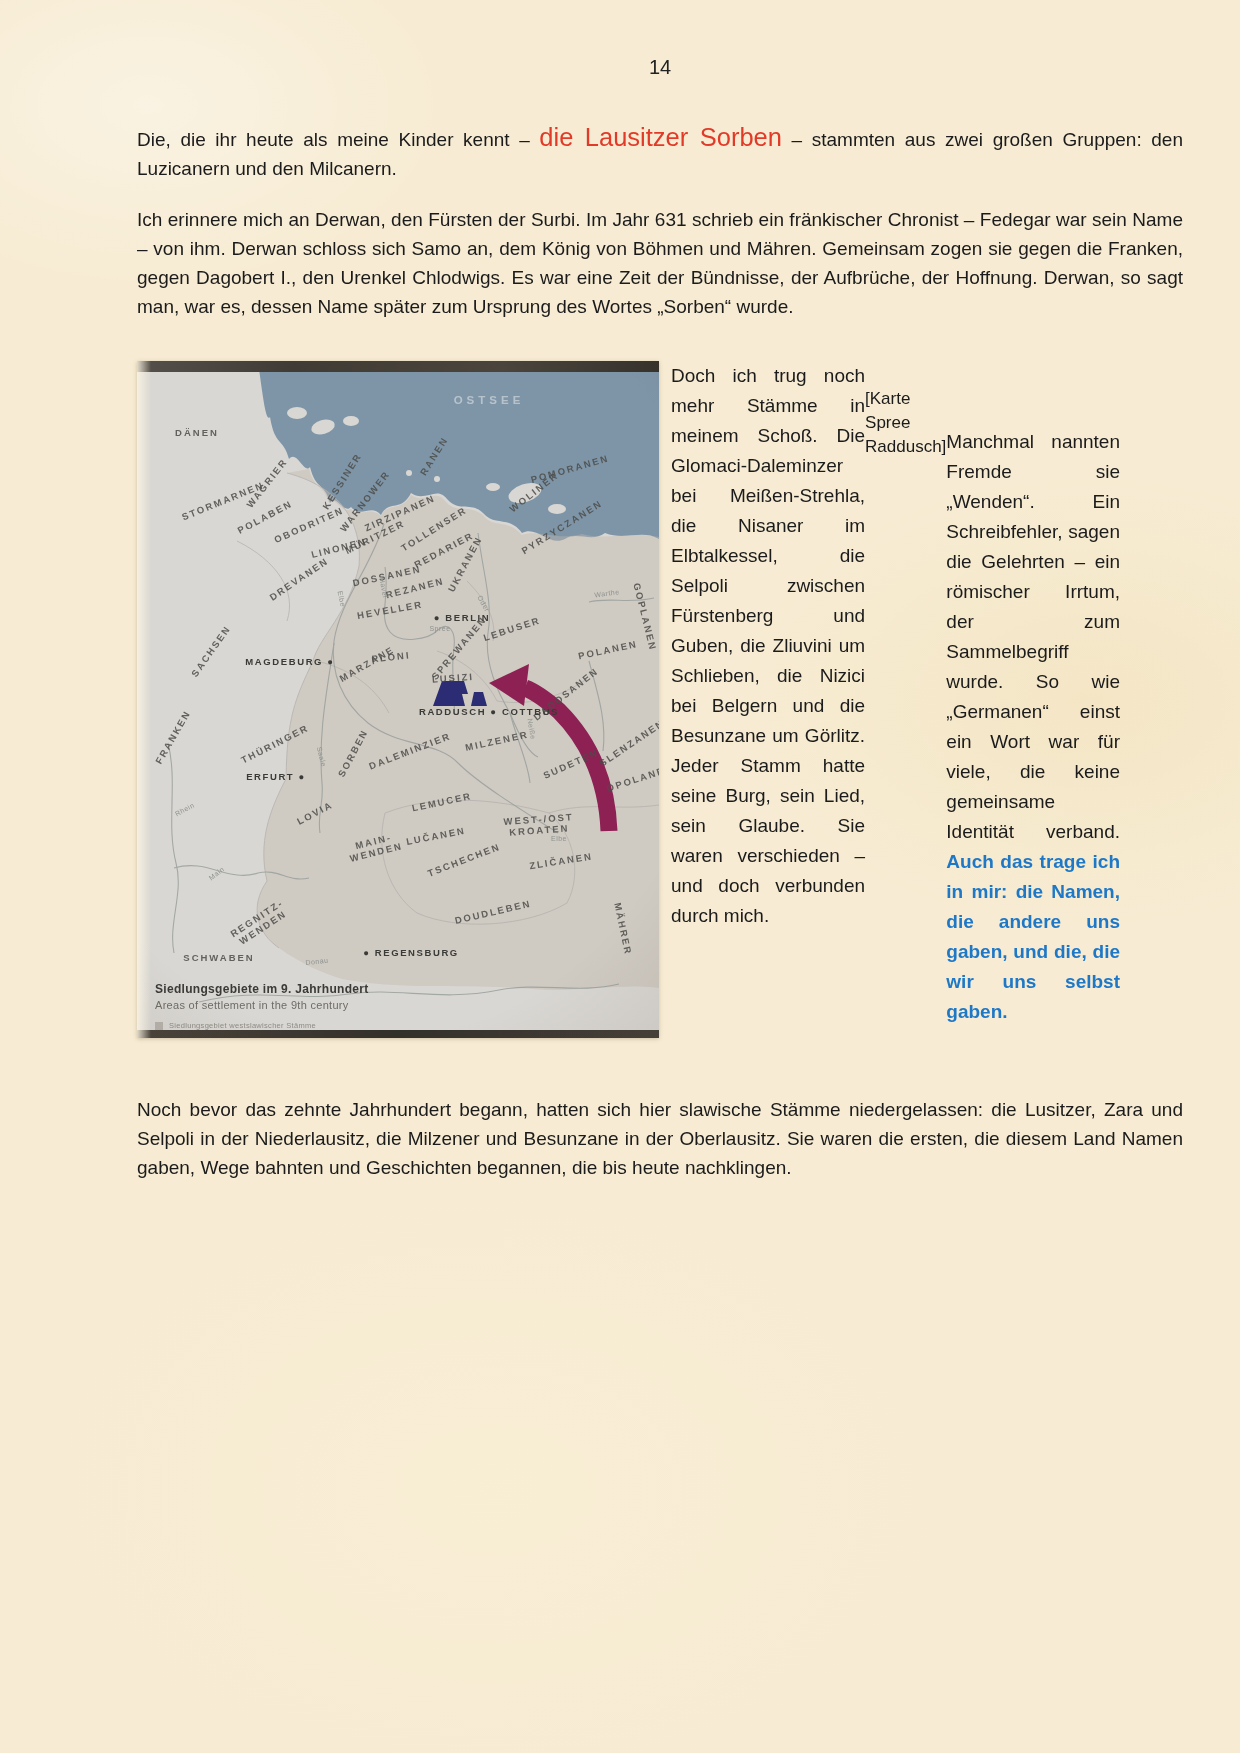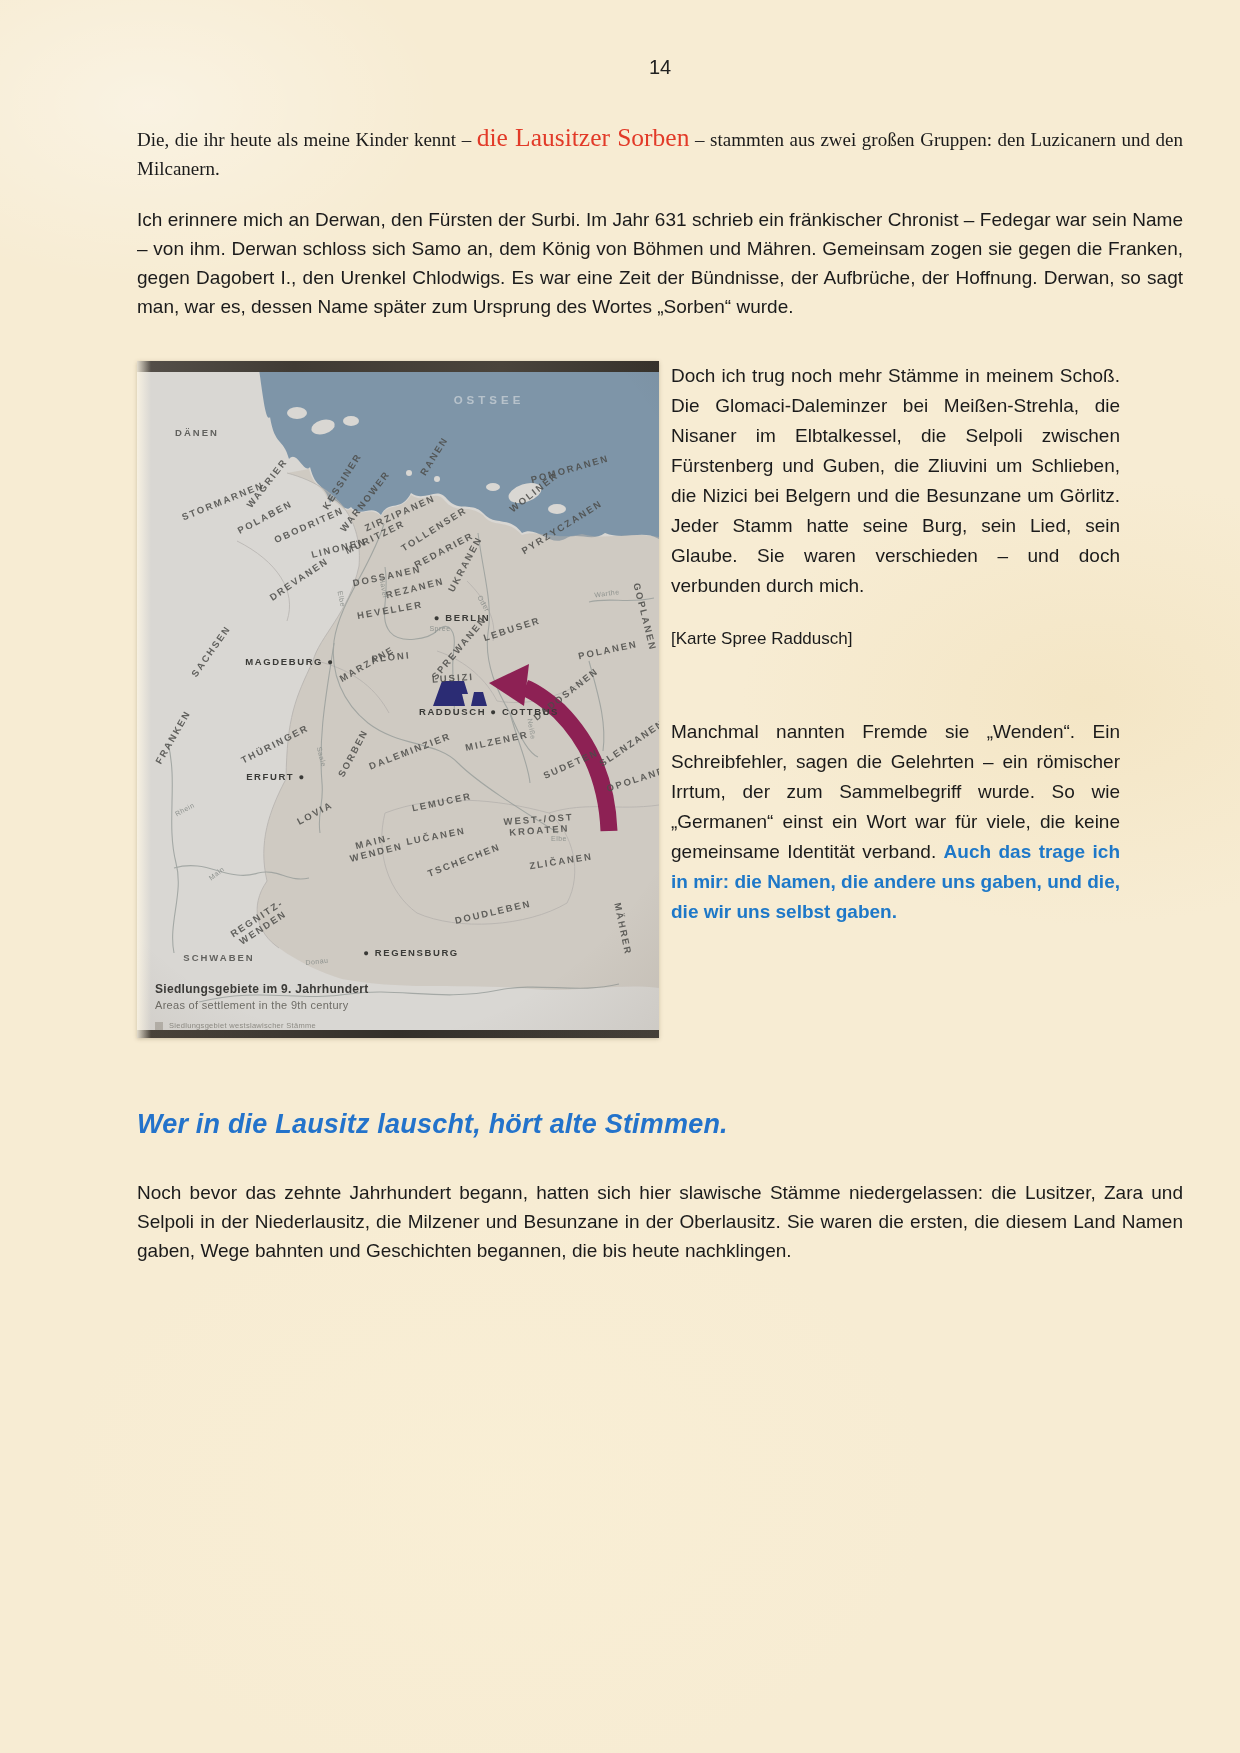--- a/index.html
+++ b/index.html
@@ -14,21 +14,21 @@
     overflow:hidden;
     font-family:"Liberation Sans",sans-serif;
     color:#1b1b1b;
   }
   .content{position:absolute;inset:0;padding:56px 57px 0 137px;}
   .page-number{text-align:center;font-size:20px;color:#222;margin:0 0 44px 0;}
   p.body{
     font-size:19px;line-height:29px;text-align:justify;
     margin:22px 0 0 0;color:#1b1b1b;
   }
-  p.body.first{margin-top:0;font-family:Liberation Serif, serif;}
+  p.body.first{margin-top:0;}
   .red{color:#e23a28;font-size:25.5px;}
   .blue{color:#1e78c8;font-weight:bold;}
 
   
   .map-section{display:flex;align-items:flex-start;margin-top:40px;}
   .map-photo{
     position:relative;flex:0 0 522px;width:522px;height:677px;margin:0 12px 0 0;
     background:#d9d7d3;overflow:hidden;
     box-shadow:0 1px 4px rgba(80,60,30,0.25);
   }
@@ -52,21 +52,21 @@
   .border-top,.border-bottom{position:absolute;left:0;width:100%;z-index:3;}
   .border-top{top:0;height:11px;background:linear-gradient(90deg,#55504a,#403b34 30%,#4a443c 70%,#36322c);}
   .border-bottom{bottom:0;height:8px;background:linear-gradient(90deg,#4a443c,#332f29 50%,#45403a);}
   .vignette{
     position:absolute;inset:0;z-index:4;pointer-events:none;
     background:
       linear-gradient(90deg, rgba(252,245,228,0.85), rgba(252,245,228,0) 14px),
       radial-gradient(120% 105% at 45% 42%, rgba(0,0,0,0) 55%, rgba(70,52,32,0.22) 100%);
   }
   .right-col{
-    display:flex;flex-direction:column;height:712px;width:449px;flex:0 0 449px;
+    display:flex;flex-direction:row;height:712px;width:449px;flex:0 0 449px;
   }
   .right-col p.body{font-size:19px;line-height:30px;margin:0;}
   .note{font-size:17px;line-height:24px;color:#1b1b1b;margin:26px 0 0 0;}
   .rc-wenden{margin-top:66px !important;}
   .rc-lead{margin-top:auto !important;padding-top:24px;}
 
   .heading{
     font-size:27px;font-weight:bold;font-style:italic;color:#2373cb;
     margin:36px 0 38px 0;letter-spacing:.2px;clear:both;
   }
@@ -242,18 +242,17 @@
       </figure>
 
       <div class="right-col">
         <p class="body">Doch ich trug noch mehr Stämme in meinem Schoß. Die Glomaci-Daleminzer bei Meißen-Strehla, die Nisaner im Elbtalkessel, die Selpoli zwischen Fürstenberg und Guben, die Zliuvini um Schlieben, die Nizici bei Belgern und die Besunzane um Görlitz. Jeder Stamm hatte seine Burg, sein Lied, sein Glaube. Sie waren verschieden – und doch verbunden durch mich.</p>
         <p class="note">[Karte Spree Raddusch]</p>
         <p class="body rc-wenden"><span>Manchmal nannten Fremde sie „Wenden“. Ein Schreibfehler, sagen die Gelehrten – ein römischer Irrtum, der zum Sammelbegriff wurde. So wie „Germanen“ einst ein Wort war für viele, die keine gemeinsame Identität verband. </span><span class="blue">Auch das trage ich in mir: die Namen, die andere uns gaben, und die, die wir uns selbst gaben.</span></p>
       </div>
     </section>
 
 
-    <h2 class="heading">Wer in die Lausitz lauscht, hört alte Stimmen.</h2>
 
     <p class="body">Noch bevor das zehnte Jahrhundert begann, hatten sich hier slawische Stämme niedergelassen: die Lusitzer, Zara und Selpoli in der Niederlausitz, die Milzener und Besunzane in der Oberlausitz. Sie waren die ersten, die diesem Land Namen gaben, Wege bahnten und Geschichten begannen, die bis heute nachklingen.</p>
 
   </div>
 </div>
 
 </body></html>

